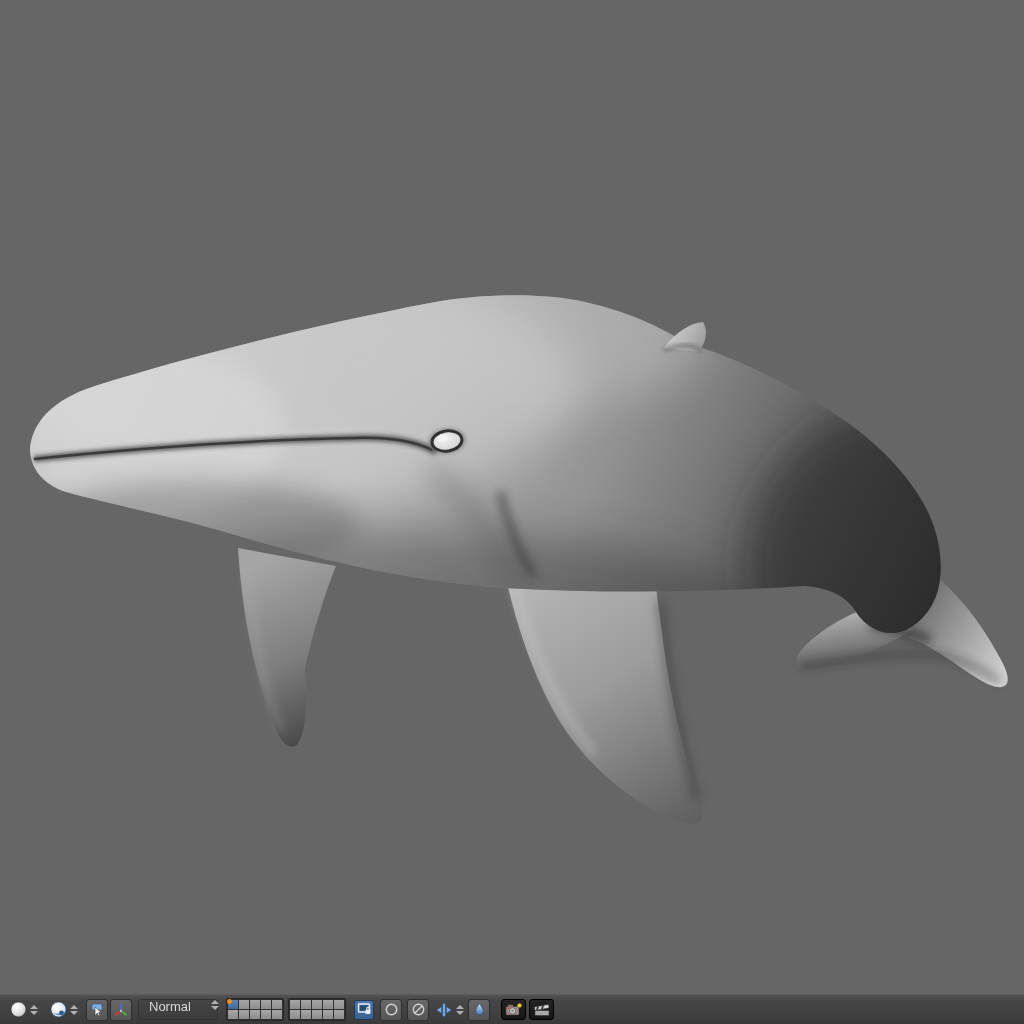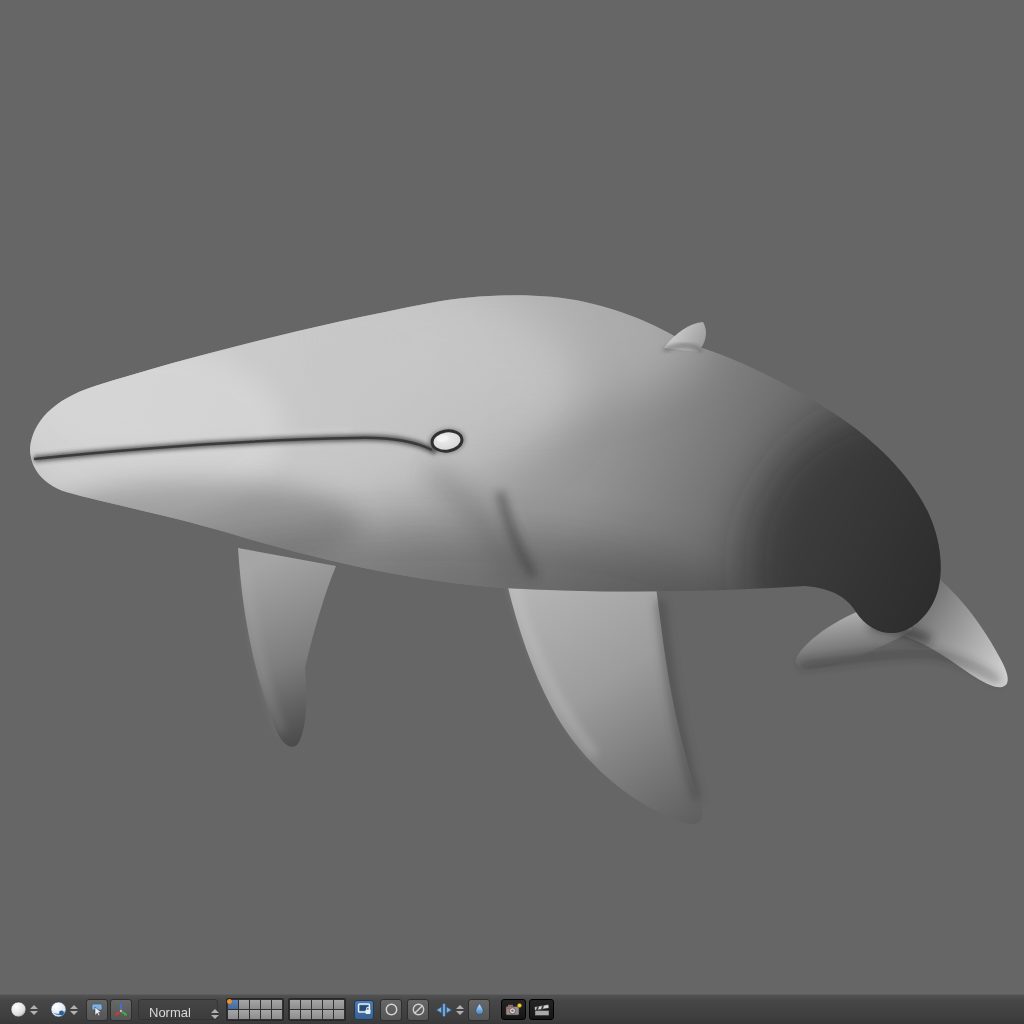--- a/index.html
+++ b/index.html
@@ -34,21 +34,21 @@
     display:flex;align-items:center;justify-content:center;
     flex:0 0 auto;
   }
   .btn.pressed{background:linear-gradient(#4e79ad,#3a618f);border-color:#1e3a59;}
   .btn.dark{width:25px;height:21px;background:linear-gradient(#242424,#151515);border-color:#000;}
 
   .normal-dropdown{
     height:21px;box-sizing:border-box;border-radius:3px;
     background:linear-gradient(#454545,#3c3c3c);
     border:1px solid #333;
-    display:flex;align-items:flex-end;
+    display:flex;align-items:flex-start;
     padding:0 4px 0 10px;width:80px;justify-content:space-between;gap:17px;
   }
   .normal-dropdown .label{color:#d9d9d9;font-size:13px;line-height:1;}
 
   
   .layers{display:flex;gap:4px;align-items:center;}
   .layer-block{
     display:grid;grid-template-columns:repeat(5,10px);grid-template-rows:repeat(2,9px);
     gap:1px;background:#303030;padding:1px;border:1px solid #282828;border-radius:2px;
   }

